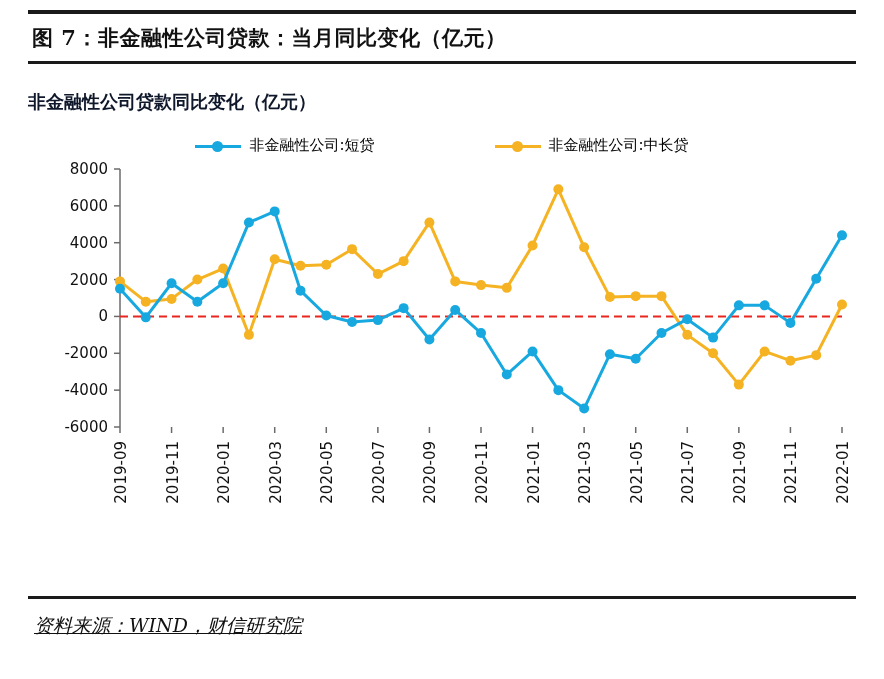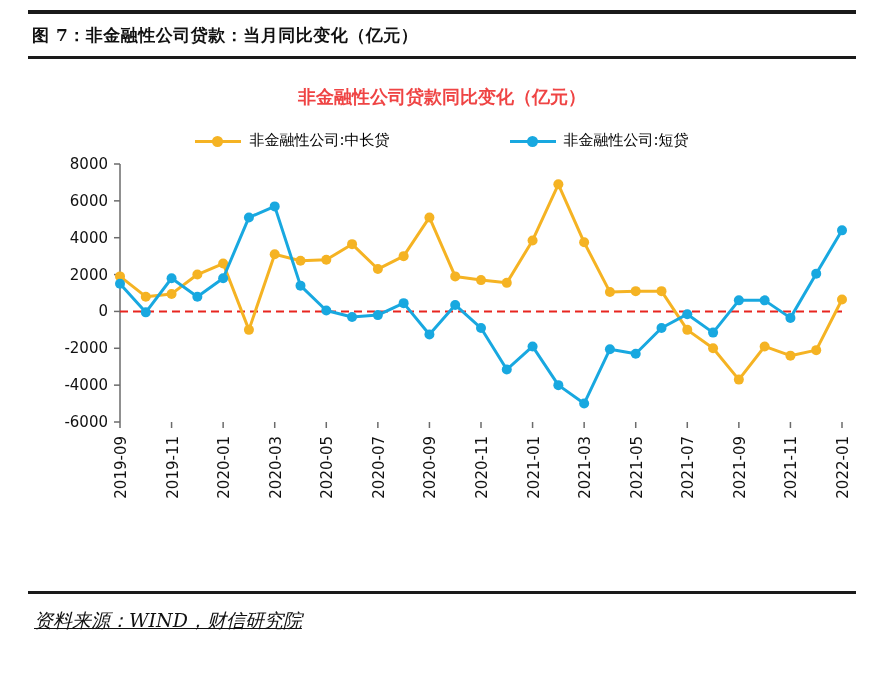--- a/index.html
+++ b/index.html
@@ -22,41 +22,40 @@
     padding: 0 28px;
   }
   .title-rule-top {
     height: 4px;
     background: #1a1a1a;
     margin-top: 10px;
   }
   .fig-title {
     font-family: "DejaVu Serif", "Liberation Serif", serif;
     font-weight: bold;
-    font-size: 17px;
+    font-size: 21px;
     letter-spacing: 0.5px;
     padding: 10px 4px 9px 4px;
     color: #111111;
     white-space: nowrap;
   }
   .title-rule-bottom {
     height: 3px;
     background: #1a1a1a;
   }
   .chart-area {
     position: relative;
     height: 530px;
   }
   .chart-title {
-    text-align: center;
     font-family: "DejaVu Serif", "Liberation Serif", serif;
     font-weight: bold;
     font-size: 18px;
     padding-top: 26px;
-    color: #ef4444;
+    color: #0f172a;
   }
   .legend {
     display: flex;
     justify-content: center;
     gap: 120px;
     margin-top: 22px;
     font-size: 15px;
     font-family: "DejaVu Sans", "Liberation Sans", sans-serif;
   }
   .legend-item {
@@ -124,31 +123,31 @@
   <div class="title-rule-top"></div>
   <div class="fig-title">图 7：非金融性公司贷款：当月同比变化（亿元）</div>
   <div class="title-rule-bottom"></div>
 
   <div class="chart-area">
     <div class="chart-title">非金融性公司贷款同比变化（亿元）</div>
 
     <div class="legend">
       <div class="legend-item">
         <span class="legend-mark">
+          <span class="lm-line" id="lm-line-1" style="background: rgb(24, 168, 224);"></span>
+          <span class="lm-dot" id="lm-dot-1" style="background: rgb(24, 168, 224);"></span>
+        </span>
+        <span>非金融性公司:短贷</span>
+      </div>
+      <div class="legend-item">
+        <span class="legend-mark">
           <span class="lm-line" id="lm-line-0" style="background: rgb(245, 179, 35);"></span>
           <span class="lm-dot" id="lm-dot-0" style="background: rgb(245, 179, 35);"></span>
         </span>
         <span>非金融性公司:中长贷</span>
-      </div>
-      <div class="legend-item">
-        <span class="legend-mark">
-          <span class="lm-line" id="lm-line-1" style="background: rgb(24, 168, 224);"></span>
-          <span class="lm-dot" id="lm-dot-1" style="background: rgb(24, 168, 224);"></span>
-        </span>
-        <span>非金融性公司:短贷</span>
       </div>
     </div>
 
     <div class="plot-wrap">
       <svg class="plot" id="plot-svg" width="828" height="400" viewBox="0 0 828 400">
           <line x1="92" y1="14" x2="92" y2="272" stroke="#6b6b6b" stroke-width="1.5"></line>
           <line x1="86" y1="272" x2="92" y2="272" stroke="#6b6b6b" stroke-width="1.5"></line>
           <text x="80" y="277" text-anchor="end" class="tick-label">-6000</text>
           <line x1="86" y1="235.14285714285714" x2="92" y2="235.14285714285714" stroke="#6b6b6b" stroke-width="1.5"></line>
           <text x="80" y="240.14285714285714" text-anchor="end" class="tick-label">-4000</text>

